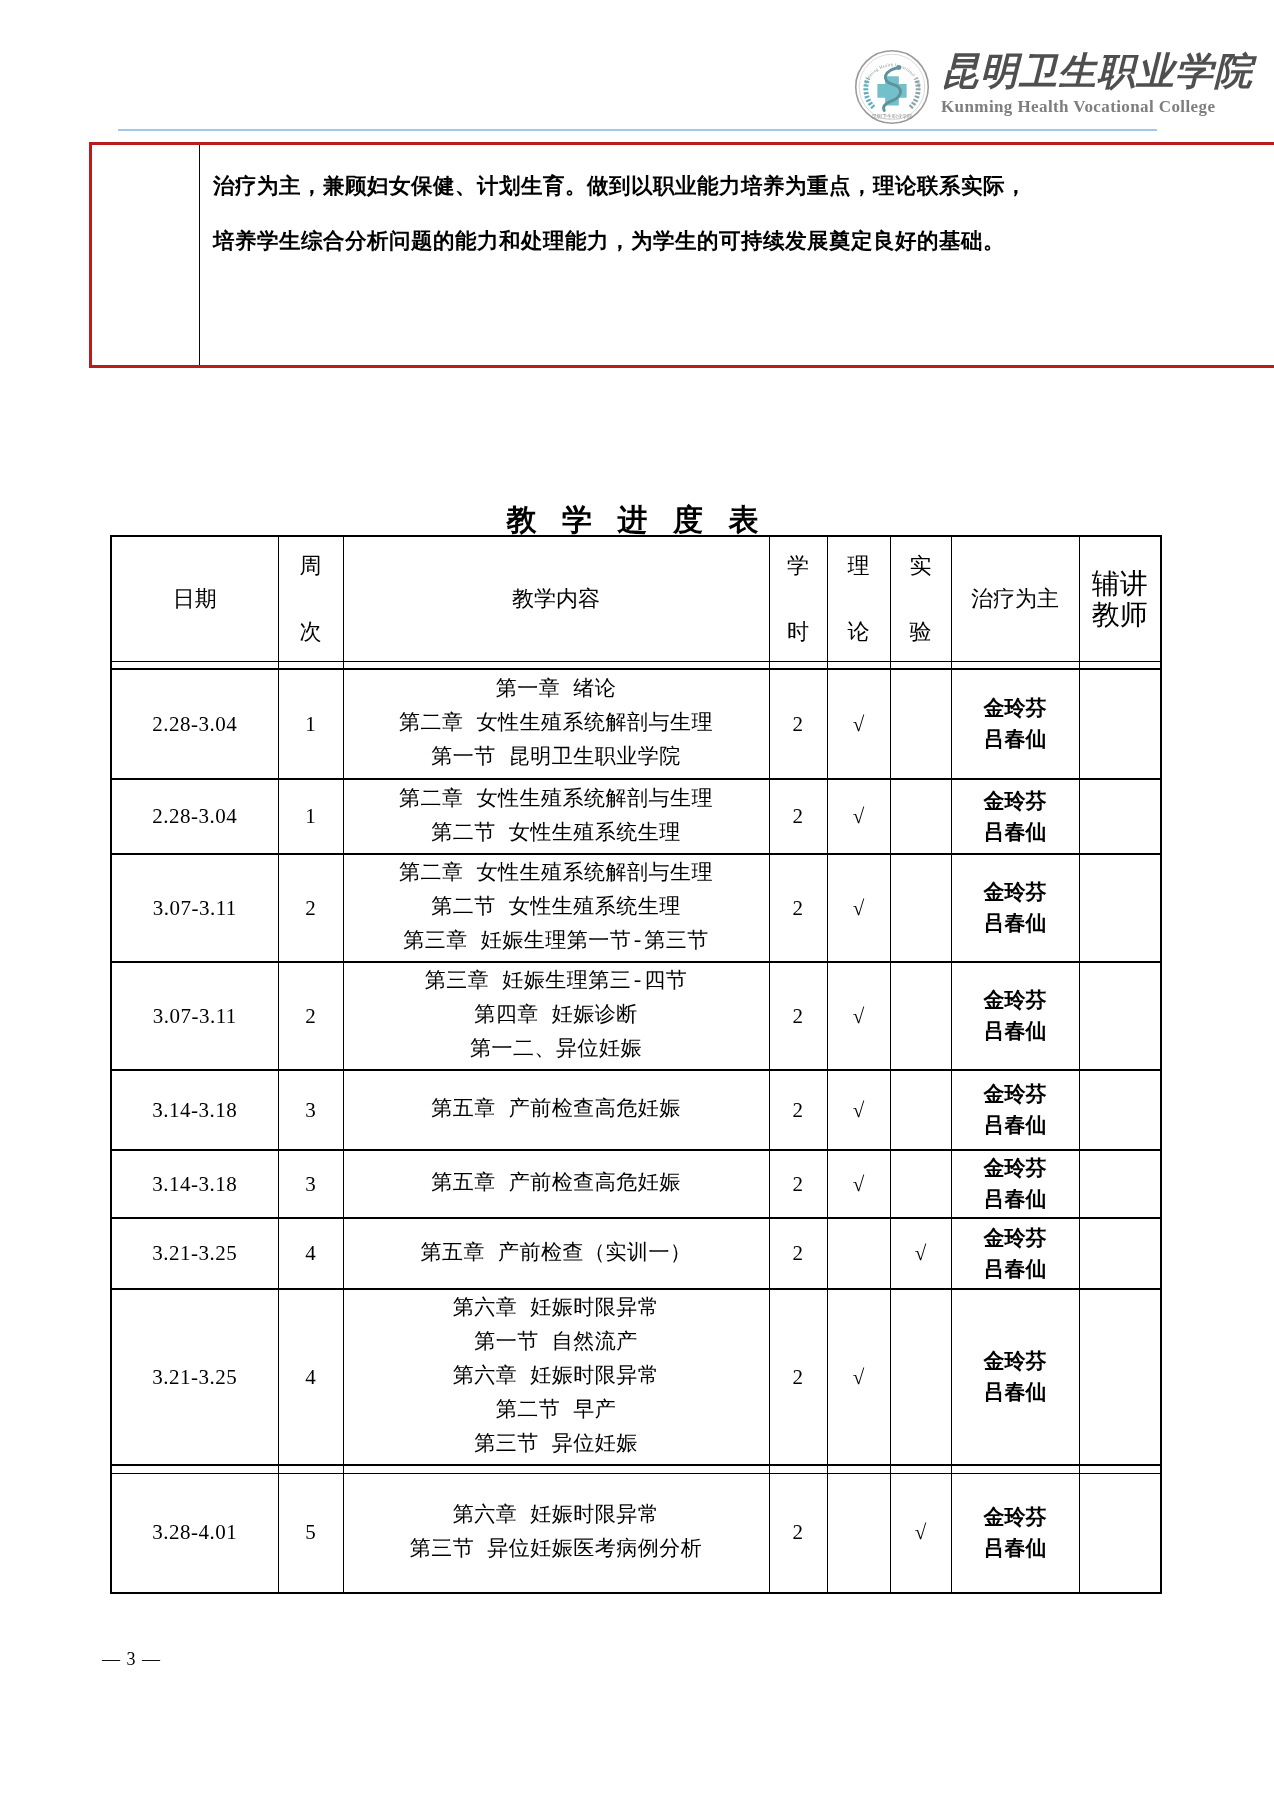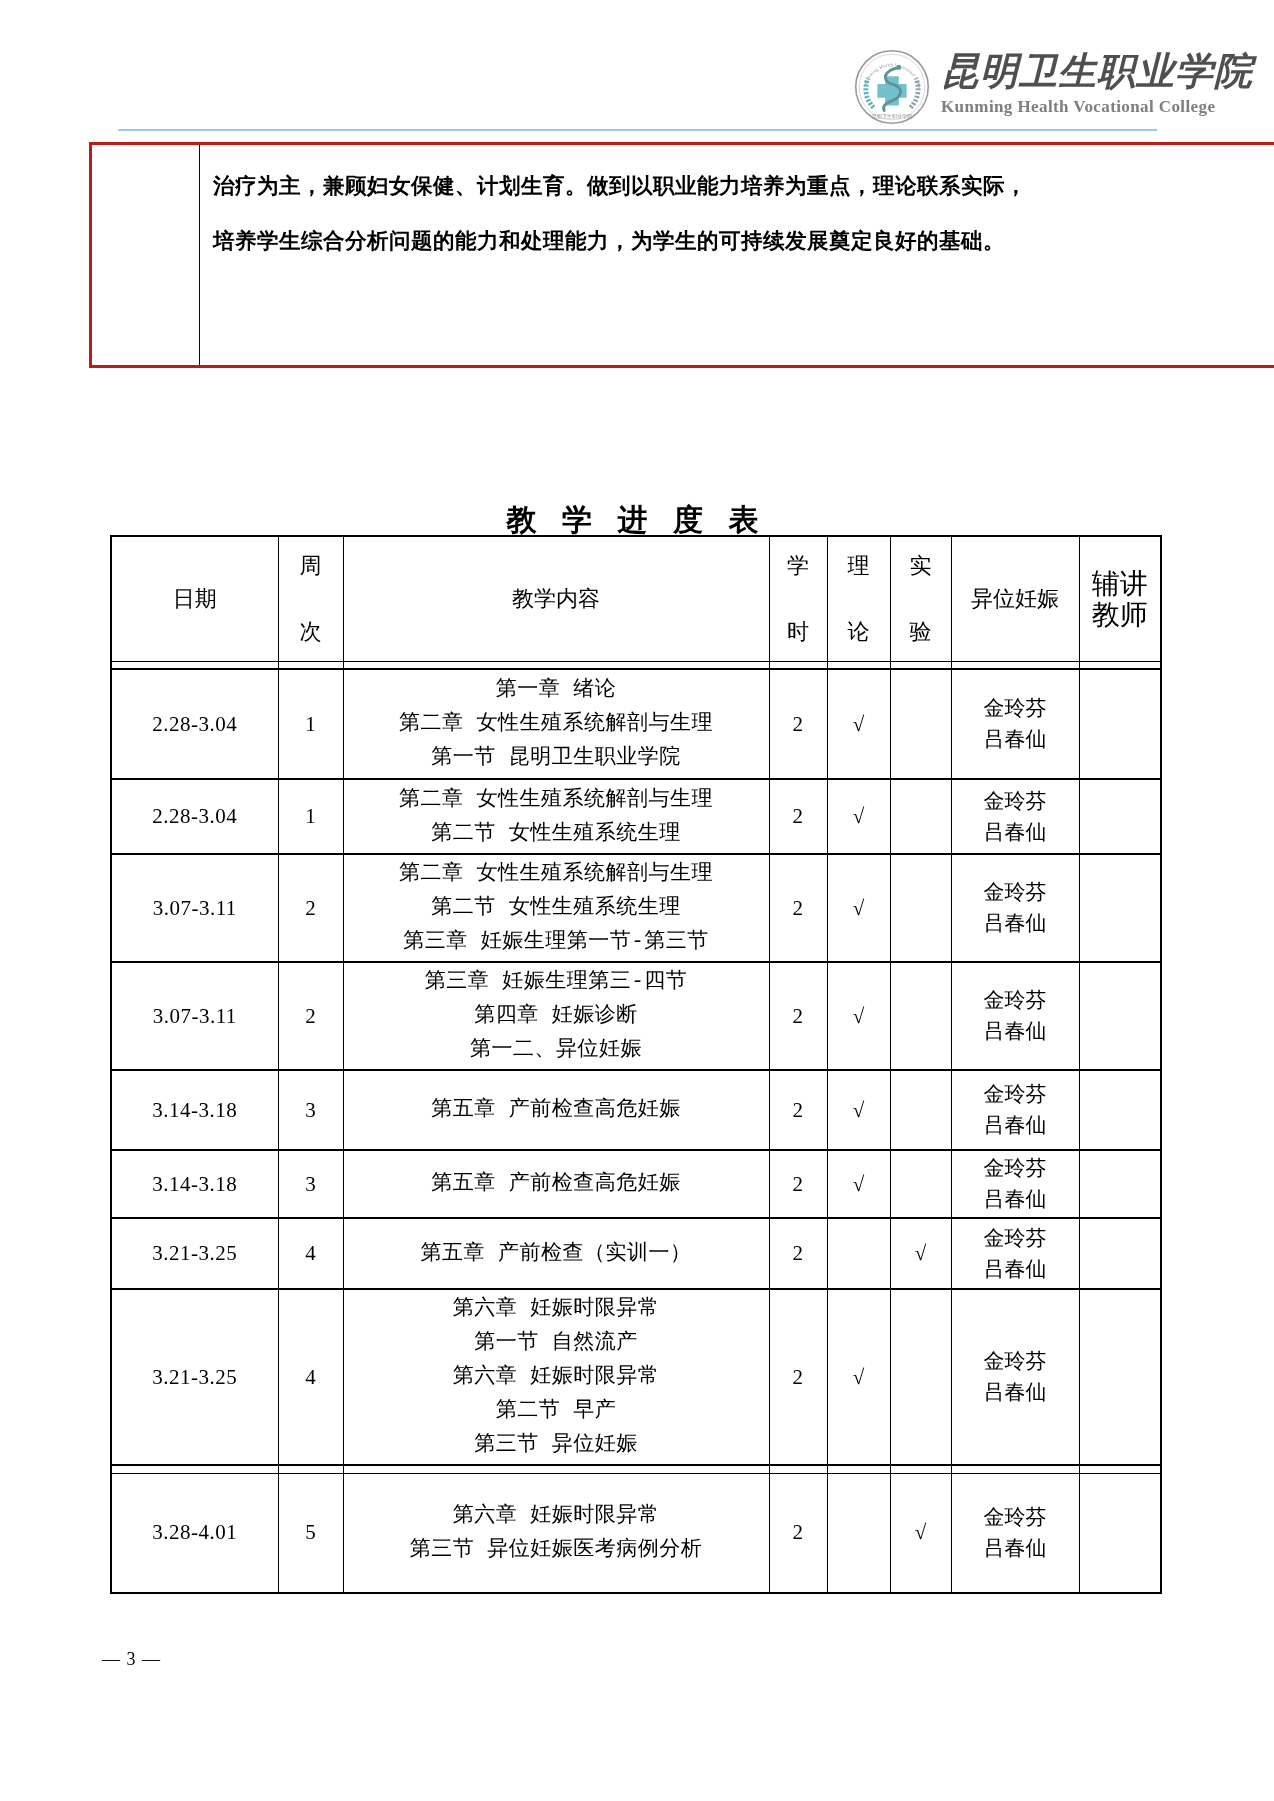--- a/index.html
+++ b/index.html
@@ -135,21 +135,21 @@
   .content .line { line-height: 34px; letter-spacing: 0.5px; }
   td.datec { font-family: "Liberation Serif", serif; letter-spacing: 0.5px; }
   .stack-far {
     display: flex;
     flex-direction: column;
     align-items: center;
     gap: 42px;
     line-height: 24px;
   }
   .stack-near { line-height: 31px; font-size: 28px; }
-  .teachers .tline { line-height: 31px; }
+  .teachers .tline { line-height: 31px; font-weight: bold; }
   .check { font-size: 21px; }
 
   
   .page-number {
     position: absolute;
     left: 102px;
     top: 1649px;
     font-size: 18px;
     letter-spacing: 1px;
     font-family: "Liberation Serif", serif;
@@ -224,21 +224,21 @@
           <span>理</span>
           <span>论</span>
         </div>
       </td>
       <td>
         <div class="stack-far">
           <span>实</span>
           <span>验</span>
         </div>
       </td>
-      <td>异位妊娠</td>
+      <td>治疗为主</td>
       <td>
         <div class="stack-near">
           <div>辅讲</div>
           <div>教师</div>
         </div>
       </td>
     </tr>
 
     <tr class="gap-head">
       <td></td>

